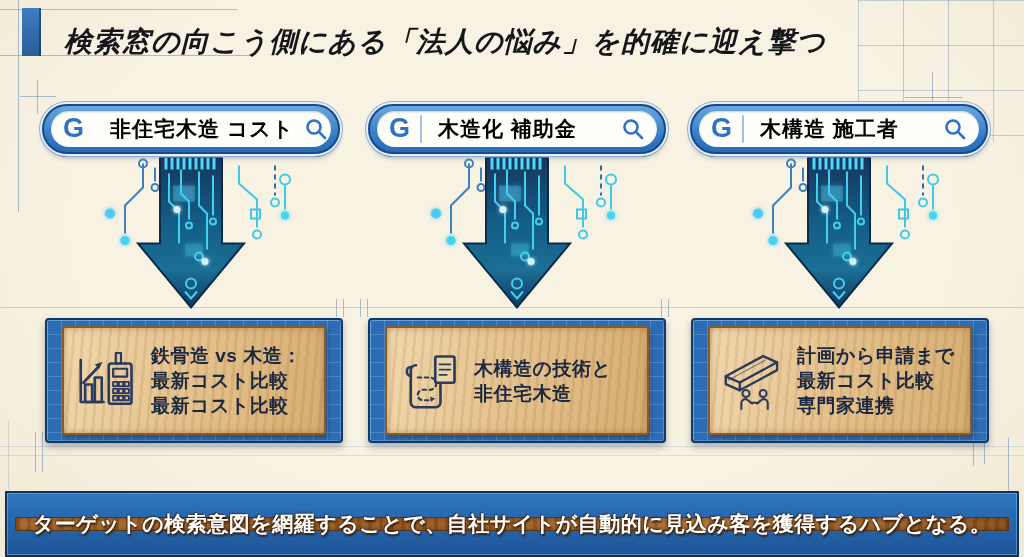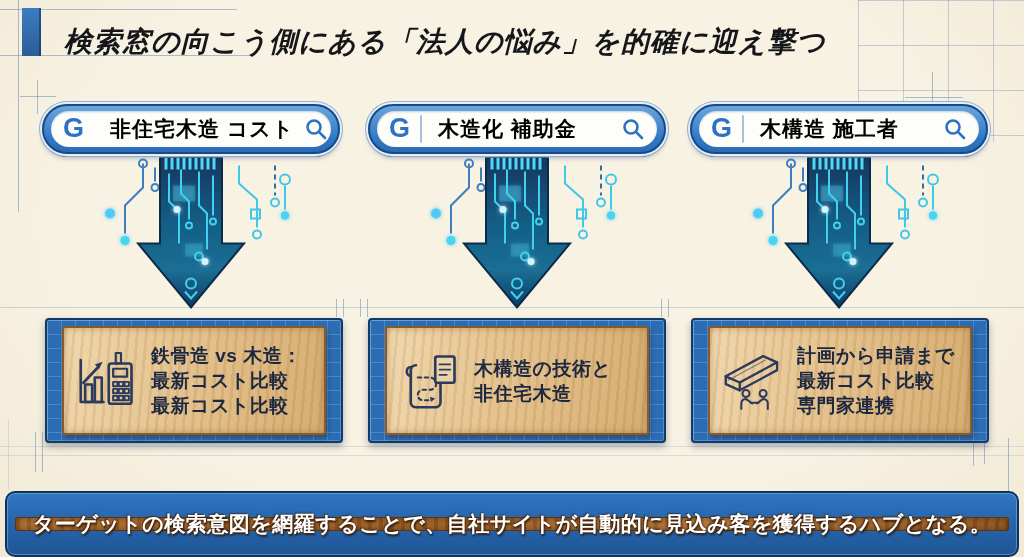--- a/index.html
+++ b/index.html
@@ -60,21 +60,21 @@
       repeating-linear-gradient(95deg, rgba(165,115,55,.14) 0 3px, rgba(255,240,210,.06) 3px 9px),
       linear-gradient(100deg,#efd6ab,#e3c08b 45%,#d4aa6e);
     box-shadow:inset 0 0 7px rgba(120,70,20,.4), 2px 3px 4px rgba(40,30,10,.35);
     display:flex;align-items:center;gap:9px;padding:6px 8px;}
   .card-icon{flex:0 0 auto;display:flex;align-items:center;}
   .card-icon svg{width:70px;height:72px;}
   .card-text{font-size:19px;font-weight:800;color:#1c2740;line-height:25px;
     letter-spacing:.5px;white-space:nowrap;}
 
   
-  .banner{position:absolute;left:5px;top:491px;width:1014px;height:66px;border-radius:10px;
+  .banner{position:absolute;left:5px;top:491px;width:1014px;height:66px;border-radius:1px;
     background:linear-gradient(180deg,#2e75c0,#1f5596);
     border:2px solid #0e3258;box-sizing:border-box;padding:24px 8px;
     box-shadow:inset 0 0 0 1px rgba(150,215,255,.4);}
   .banner-wood{height:100%;border:1px solid #5e3410;box-sizing:border-box;border-radius:2px;
     background:
       repeating-linear-gradient(92deg, rgba(60,30,5,.16) 0 4px, rgba(255,210,150,.07) 4px 11px),
       linear-gradient(100deg,#b5712f,#a05f24 40%,#bb7a3c 70%,#93561f);
     box-shadow:inset 0 0 9px rgba(50,25,5,.55);
     display:flex;align-items:center;justify-content:center;}
   .banner-text{color:#ffffff;font-weight:800;font-size:21px;letter-spacing:.5px;white-space:nowrap;

